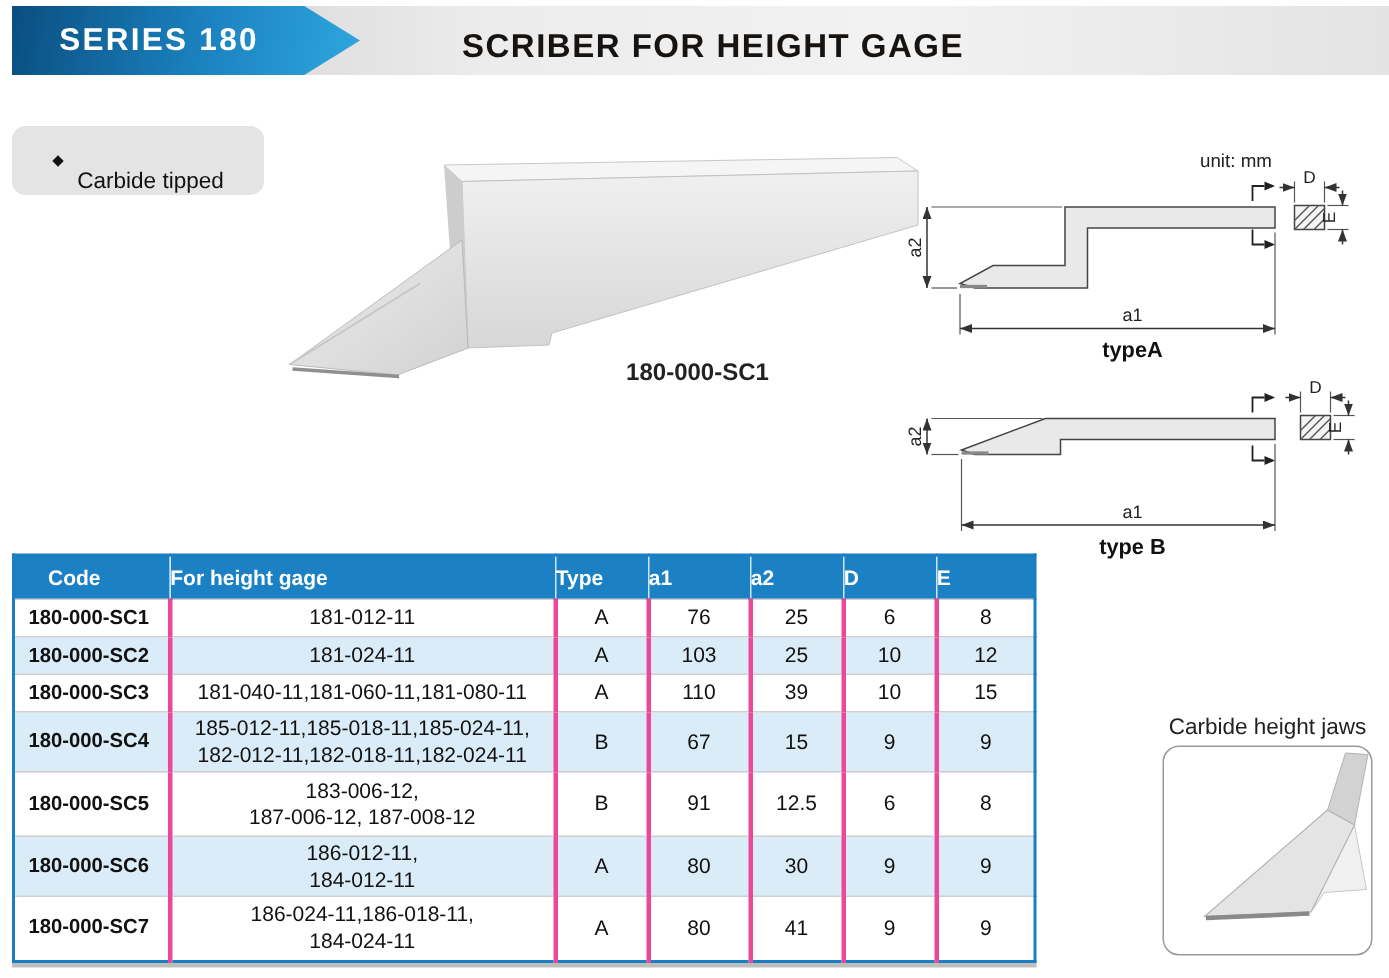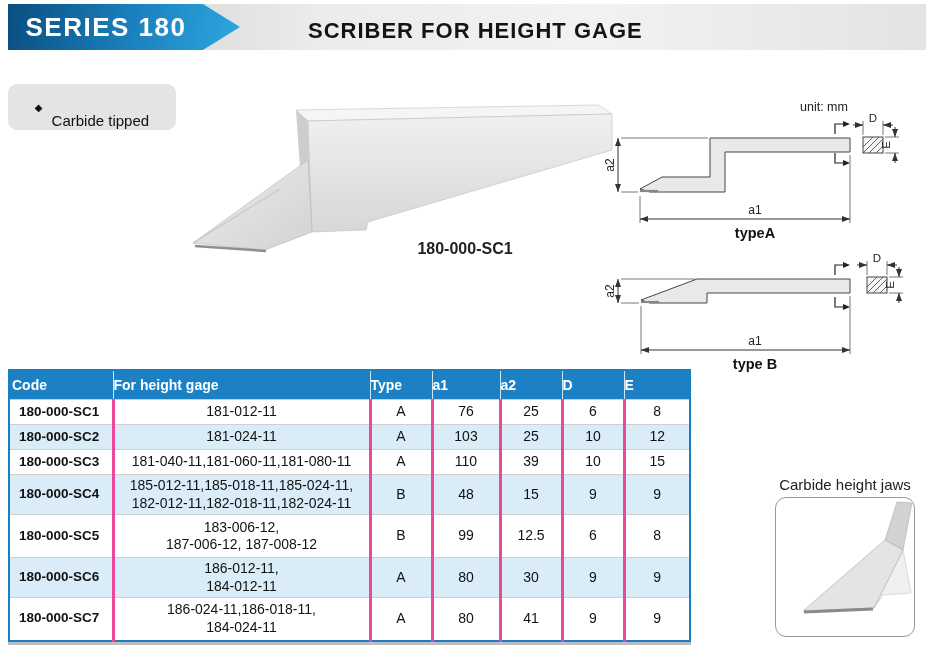--- a/index.html
+++ b/index.html
@@ -17,21 +17,21 @@
     position:absolute;left:255px;top:4px;height:46px;line-height:46px;
     font-size:22px;font-weight:bold;letter-spacing:1px;color:#161310;white-space:nowrap;
   }
   .series-arrow{
     position:absolute;left:8px;top:4px;width:232px;height:46px;
     background:linear-gradient(100deg,#0a4e80 0%,#1b82bf 55%,#2ea6de 100%);
     clip-path:polygon(0 0,84% 0,100% 50%,84% 100%,0 100%);
   }
   .series-text{
     position:absolute;left:0;top:0;width:196px;height:46px;line-height:46px;text-align:center;
-    color:#fff;font-size:26px;font-weight:bold;letter-spacing:1.5px;white-space:nowrap;
+    color:#fff;font-size:21px;font-weight:bold;letter-spacing:1.5px;white-space:nowrap;
   }
   
   .chip{
     position:absolute;left:8px;top:84px;width:168px;height:46px;border-radius:9px;
     background:#e4e4e4;display:flex;align-items:center;justify-content:center;gap:9px;
   }
   .chip .diamond{font-size:10px;color:#111;}
   .chip .label{font-size:15px;color:#111;margin-top:27px;}
   
   .photo-caption{
@@ -62,21 +62,21 @@
   
   .spec-table{
     position:absolute;left:8px;top:369px;width:681px;
     border-collapse:collapse;table-layout:fixed;
     border:2px solid #1a7ec2;box-shadow:0 3px 0 rgba(110,110,110,.45);
   }
   .spec-table th{
     background:#1b80c4;color:#fff;font-size:14px;font-weight:bold;
     height:28px;padding:0;text-align:left;border-left:1px solid rgba(255,255,255,.8);
   }
-  .spec-table th:first-child{text-align:left;padding-left:2px;border-left:none;margin-top:32px;}
+  .spec-table th:first-child{text-align:left;padding-left:22px;border-left:none;margin-top:32px;}
   .spec-table td{
     font-size:14px;color:#111;text-align:center;padding:2px 2px;
     border-left:3px solid #ec4899;border-top:1px solid #cfcfcf;
     line-height:1.25;white-space:pre-line;
   }
   .spec-table td:first-child{
     font-weight:bold;text-align:left;padding-left:9px;border-left:none;font-size:13.5px;white-space:nowrap;
   }
   .spec-table tr.alt td{background:#d9ecf8;}
   .r1{height:25px}.r2{height:25px}.r3{height:25px}.r4{height:38px}
@@ -263,31 +263,31 @@
         <td>110</td>
         <td>39</td>
         <td>10</td>
         <td>15</td>
       </tr>
       <tr class="r4 alt">
         <td>180-000-SC4</td>
         <td>185-012-11,185-018-11,185-024-11,
 182-012-11,182-018-11,182-024-11</td>
         <td>B</td>
-        <td>48</td>
+        <td>67</td>
         <td>15</td>
         <td>9</td>
         <td>9</td>
       </tr>
       <tr class="r5">
         <td>180-000-SC5</td>
         <td>183-006-12,
 187-006-12, 187-008-12</td>
         <td>B</td>
-        <td>99</td>
+        <td>91</td>
         <td>12.5</td>
         <td>6</td>
         <td>8</td>
       </tr>
       <tr class="r6 alt">
         <td>180-000-SC6</td>
         <td>186-012-11,
 184-012-11</td>
         <td>A</td>
         <td>80</td>

